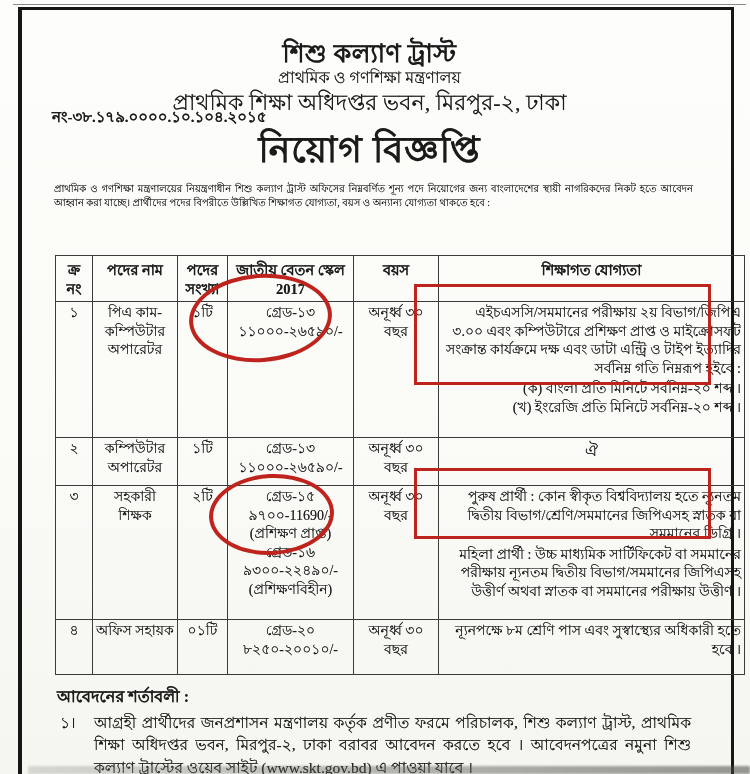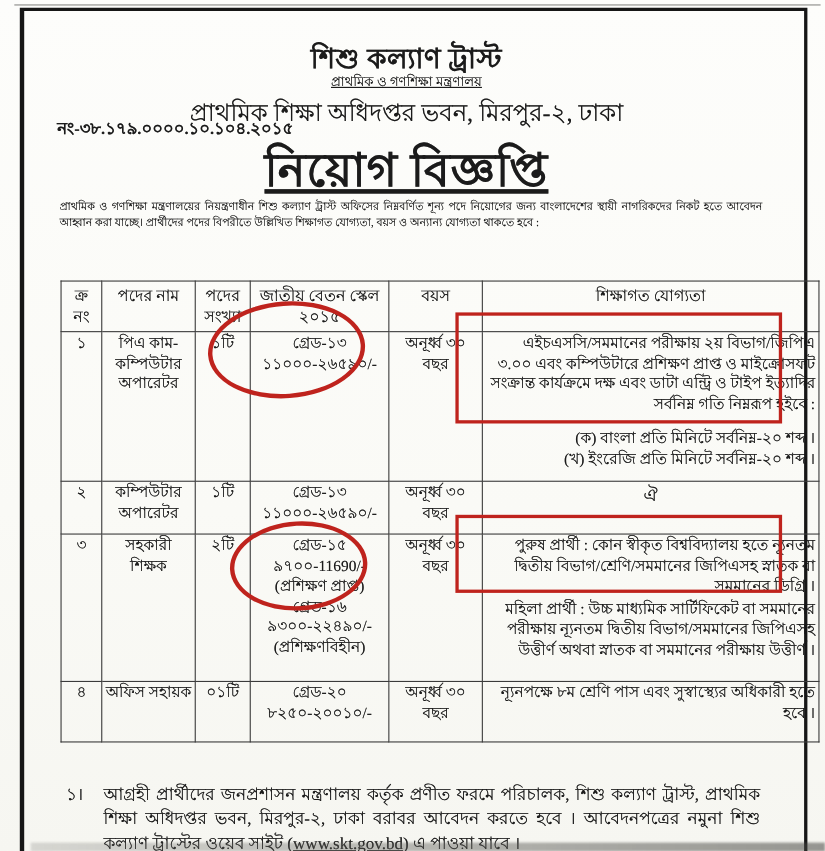--- a/index.html
+++ b/index.html
@@ -12,40 +12,40 @@
     text-shadow:0 0 .4px rgba(20,20,20,.55);
   }
   .topline { position:absolute; left:13px; top:4px; width:733px; height:1px; background:#8a8a86; }
   .doc {
     position:absolute; left:18px; top:7px; width:716px; height:800px;
     border:3px solid #161616; border-left-width:4px;
   }
   .abs { position:absolute; }
   .center { text-align:center; }
   .org { left:0; right:14px; top:24px; font-size:25px; font-weight:bold; letter-spacing:.5px; }
-  .ministry { left:0; right:14px; top:55px; font-size:12px;text-decoration:underline; }
+  .ministry { left:0; right:14px; top:55px; font-size:16px; }
   .address { left:0; right:14px; top:75px; font-size:22px; }
   .refline { left:30px; right:36px; top:95px; display:flex; justify-content:space-between; font-size:15px; font-weight:bold; }
-  .title { left:0; right:14px; top:112px; font-size:42px; font-weight:bold; letter-spacing:1px;text-decoration:underline; }
+  .title { left:0; right:14px; top:112px; font-size:36px; font-weight:bold; letter-spacing:1px; }
   .intro { left:32px; right:38px; top:172px; font-size:10px; line-height:1.4; text-align:justify; }
 
   table.vtable {
     position:absolute; left:33px; top:245px; width:689px;
     border-collapse:collapse; table-layout:fixed;
     font-size:14px; line-height:1.32;
   }
   table.vtable th, table.vtable td {
     border:1.5px solid #3b3b3b; padding:2px 3px; overflow:hidden; vertical-align:top;
   }
-  table.vtable thead th { font-weight:normal; font-size:14.5px; text-align:center; vertical-align:top; padding-top:5px; }
+  table.vtable thead th { font-weight:bold; font-size:14.5px; text-align:center; vertical-align:top; padding-top:5px; }
   tr.hrow { height:44px; } tr.r1 { height:136px; } tr.r2 { height:48px; } tr.r3 { height:134px; } tr.r4 { height:55px; }
   td.c { text-align:center; padding-top:6px; }
   td.q { text-align:right; padding:4px 5px 2px 5px; }
   .pre { white-space:pre-line; }
-  .qitems { margin-top:13px; }
+  .qitems { margin-top:2px; }
   .qpara { margin-bottom:2px; }
   b.lead { font-weight:normal; }
   .ditto { text-align:center; padding-top:8px; font-size:16px; }
 
   .cond-head { left:35px; top:674px; font-size:16px; font-weight:bold; }
   .cond-item { left:38px; right:40px; top:702px; display:flex; font-size:15.5px; line-height:1.45; }
   .cond-num { width:34px; flex:none; }
   .cond-text { flex:1; text-align:justify; }
   a.site { color:inherit; text-decoration:underline; }
 
@@ -96,21 +96,21 @@
           <col style="width:85px">
           <col style="width:306px">
       </colgroup>
       <thead>
         <tr class="hrow">
           <th>ক্র নং</th>
           <th>পদের নাম</th>
           <th>পদের সংখ্যা</th>
           <th>
             <div>জাতীয় বেতন স্কেল</div>
-            <div>২০১৫</div>
+            <div>2017</div>
           </th>
           <th>বয়স</th>
           <th>শিক্ষাগত যোগ্যতা</th>
         </tr>
       </thead>
       <tbody>
         <tr class="r1">
           <td class="c">১</td>
           <td class="c">পিএ কাম-কম্পিউটার অপারেটর</td>
           <td class="c">১টি</td>
@@ -153,20 +153,21 @@
           <td class="c">অফিস সহায়ক</td>
           <td class="c">০১টি</td>
           <td class="c pre">গ্রেড-২০
 ৮২৫০-২০০১০/-</td>
           <td class="c">অনূর্ধ্ব ৩০ বছর</td>
           <td class="q">ন্যূনপক্ষে ৮ম শ্রেণি পাস এবং সুস্বাস্থ্যের অধিকারী হতে হবে ।</td>
         </tr>
       </tbody>
     </table>
 
+    <div class="abs cond-head">আবেদনের শর্তাবলী :</div>
     <div class="abs cond-item">
       <span class="cond-num">১।</span>
       <span class="cond-text">
         <span>আগ্রহী প্রার্থীদের জনপ্রশাসন মন্ত্রণালয় কর্তৃক প্রণীত ফরমে পরিচালক, শিশু কল্যাণ ট্রাস্ট, প্রাথমিক শিক্ষা অধিদপ্তর ভবন, মিরপুর-২, ঢাকা বরাবর আবেদন করতে হবে । আবেদনপত্রের নমুনা শিশু কল্যাণ ট্রাস্টের ওয়েব সাইট (</span><a class="site" href="www.skt.gov.bd">www.skt.gov.bd</a><span>) এ পাওয়া যাবে ।</span>
       </span>
     </div>
   </div>
 
   <div class="red-ellipse el1"></div>
   <div class="red-ellipse el2"></div>

